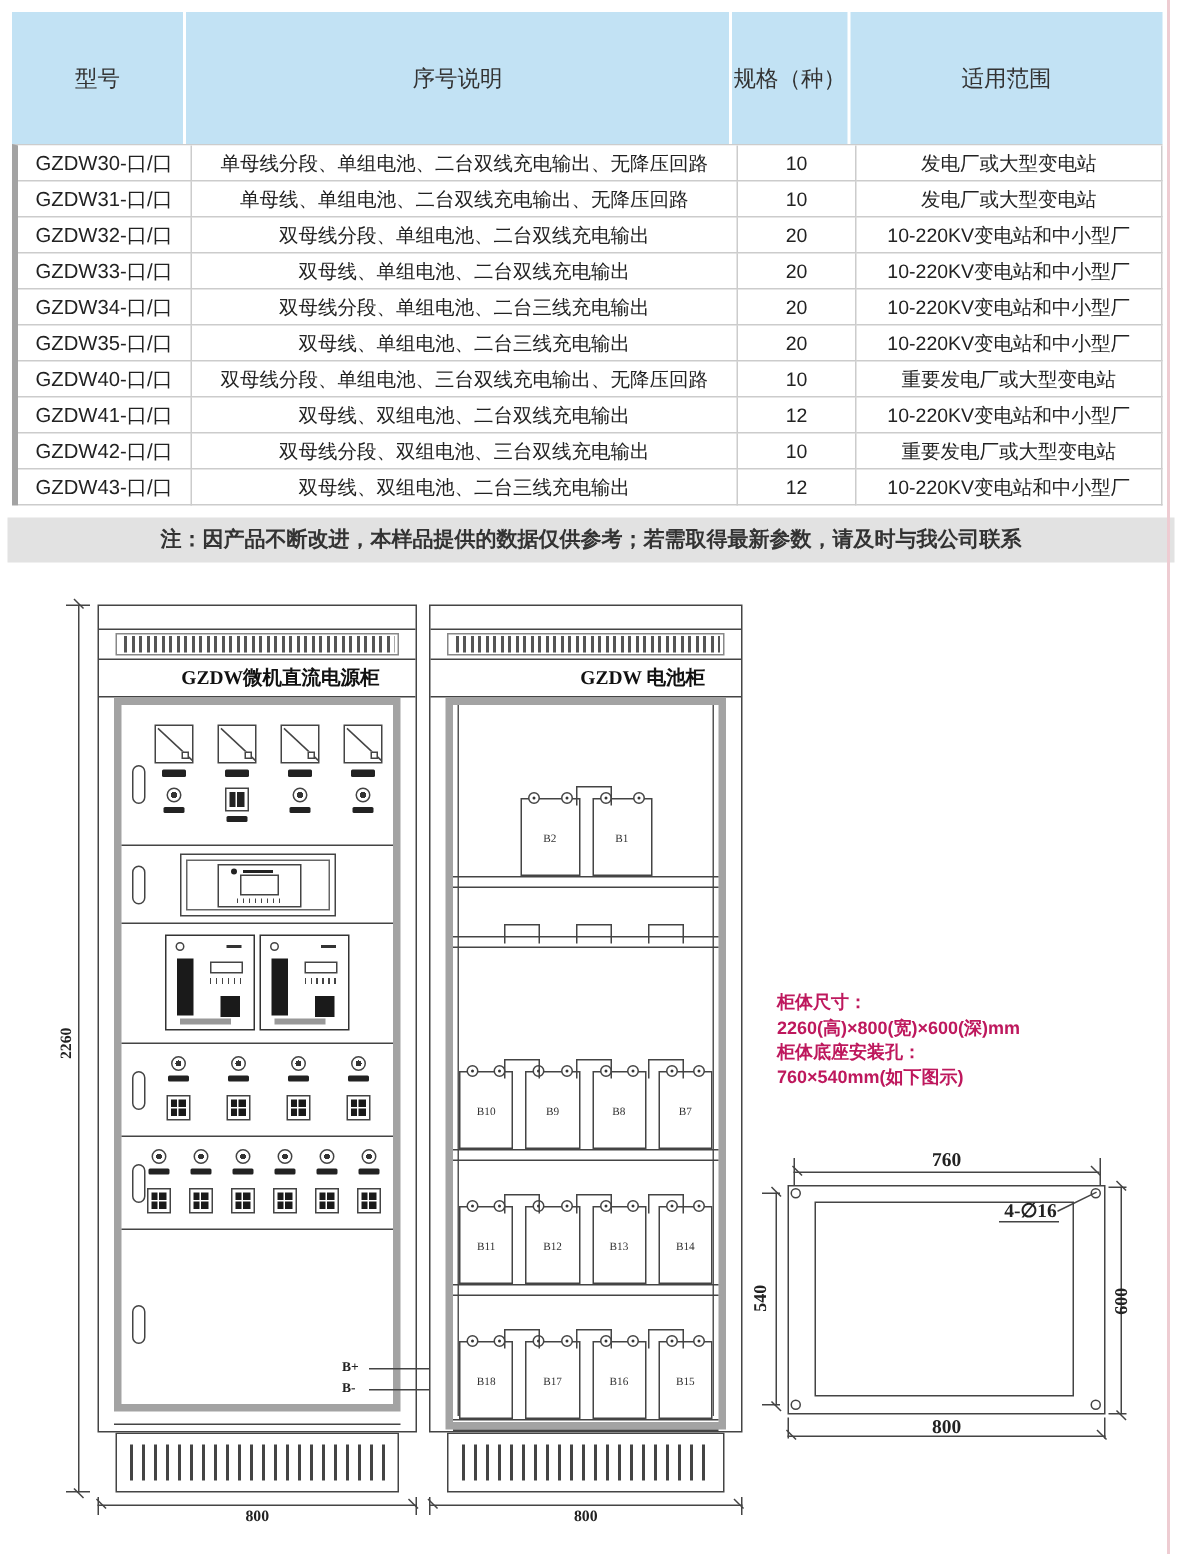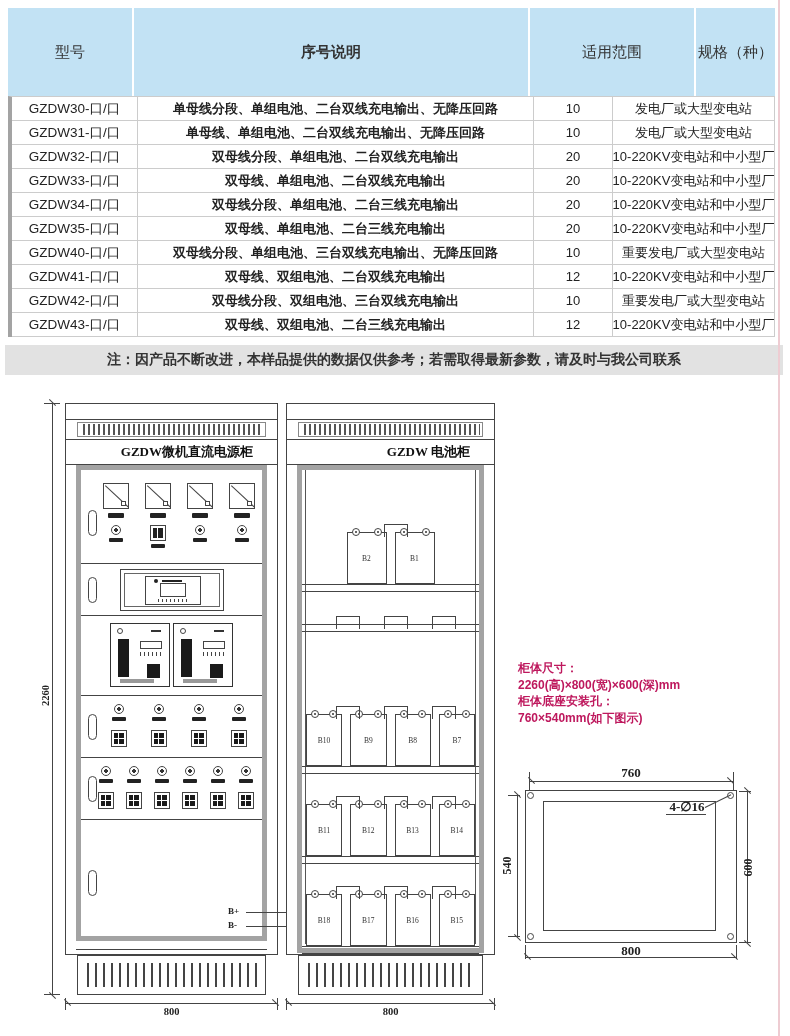--- a/index.html
+++ b/index.html
@@ -6,21 +6,21 @@
   html,body { background:#fff; }
   .page {
     position: relative; width: 790px; height: 1036px; background: #fff;
     font-family: "Liberation Sans", sans-serif; overflow: hidden; color:#222;
   }
   
   .spec-table { position:absolute; left:8px; top:8px; width:767px; }
   .thead { display:flex; height:88px; background:#c2e2f4; }
   .th { display:flex; align-items:center; justify-content:center; font-size:15px; color:#333; border-right:2px solid #fff; }
   .th:last-child { border-right:none; }
-  .w1{ width:126px; flex:none;} .w2{ width:396px; flex:none;font-weight:bold;} .w3{ width:79px; flex:none;} .w4{ flex:1;}
+  .w1{ width:116px; flex:none;} .w2{ width:364px; flex:none;} .w3{ width:79px; flex:none;} .w4{ flex:1;}
   .tbody { border-left:4px solid #a3a3a3; border-top:1px solid #ccc; }
   .trow { display:flex; height:24px; background:#fff; }
   .trow > div { border-right:1px solid #ccc; border-bottom:1px solid #ccc; height:100%;
     display:flex; align-items:center; justify-content:center; font-size:13px; color:#222; white-space:nowrap; overflow:hidden; }
   .trow .c-model { justify-content:center; font-size:13.5px; }
   
   .note-bar { position:absolute; left:5px; top:345px; width:778px; height:30px; background:#e2e2e2;
     display:flex; align-items:center; justify-content:center; font-weight:bold; font-size:14px; color:#333; }
   
   .ln { position:absolute; background:#444; }
@@ -110,22 +110,22 @@
 </style>
 </head>
 <body>
 
 <div class="page">
 
   <div class="spec-table">
     <div class="thead">
       <div class="th w1">型号</div>
       <div class="th w2">序号说明</div>
+      <div class="th w3">规格（种）</div>
       <div class="th w4">适用范围</div>
-      <div class="th w3">规格（种）</div>
     </div>
     <div class="tbody" id="tbody">
     <div class="trow">
       <div class="w1 c-model">GZDW30-口/口</div>
       <div class="w2">单母线分段、单组电池、二台双线充电输出、无降压回路</div>
       <div class="w3">10</div>
       <div class="w4">发电厂或大型变电站</div>
     </div>
 
     <div class="trow">

